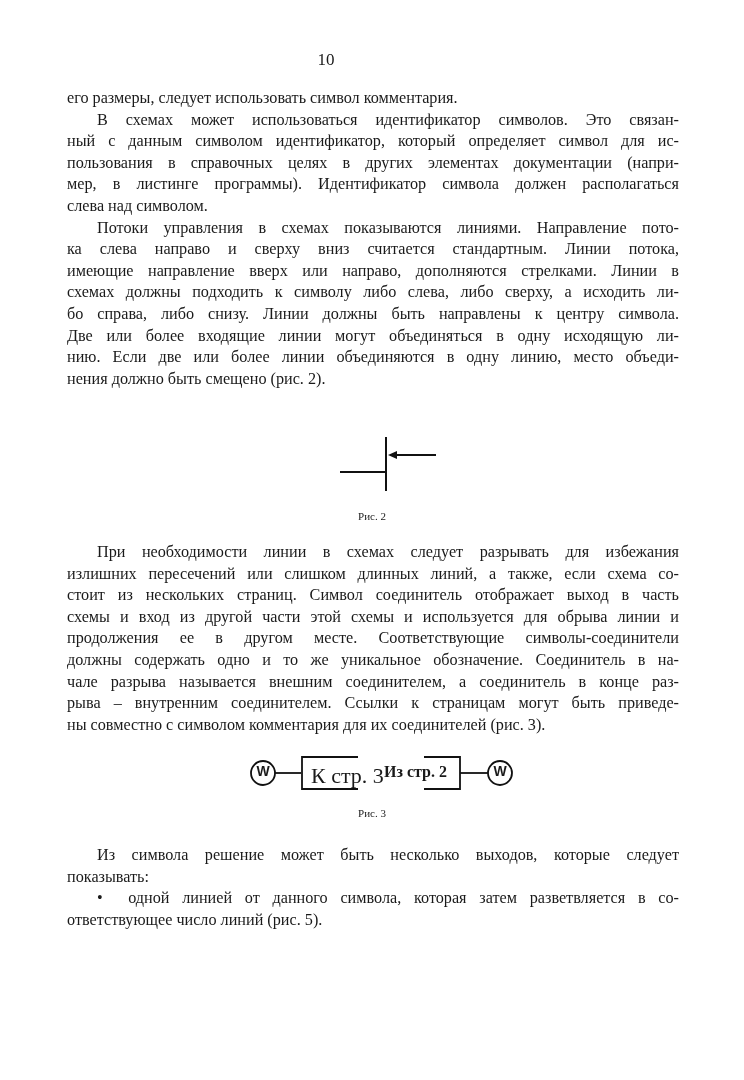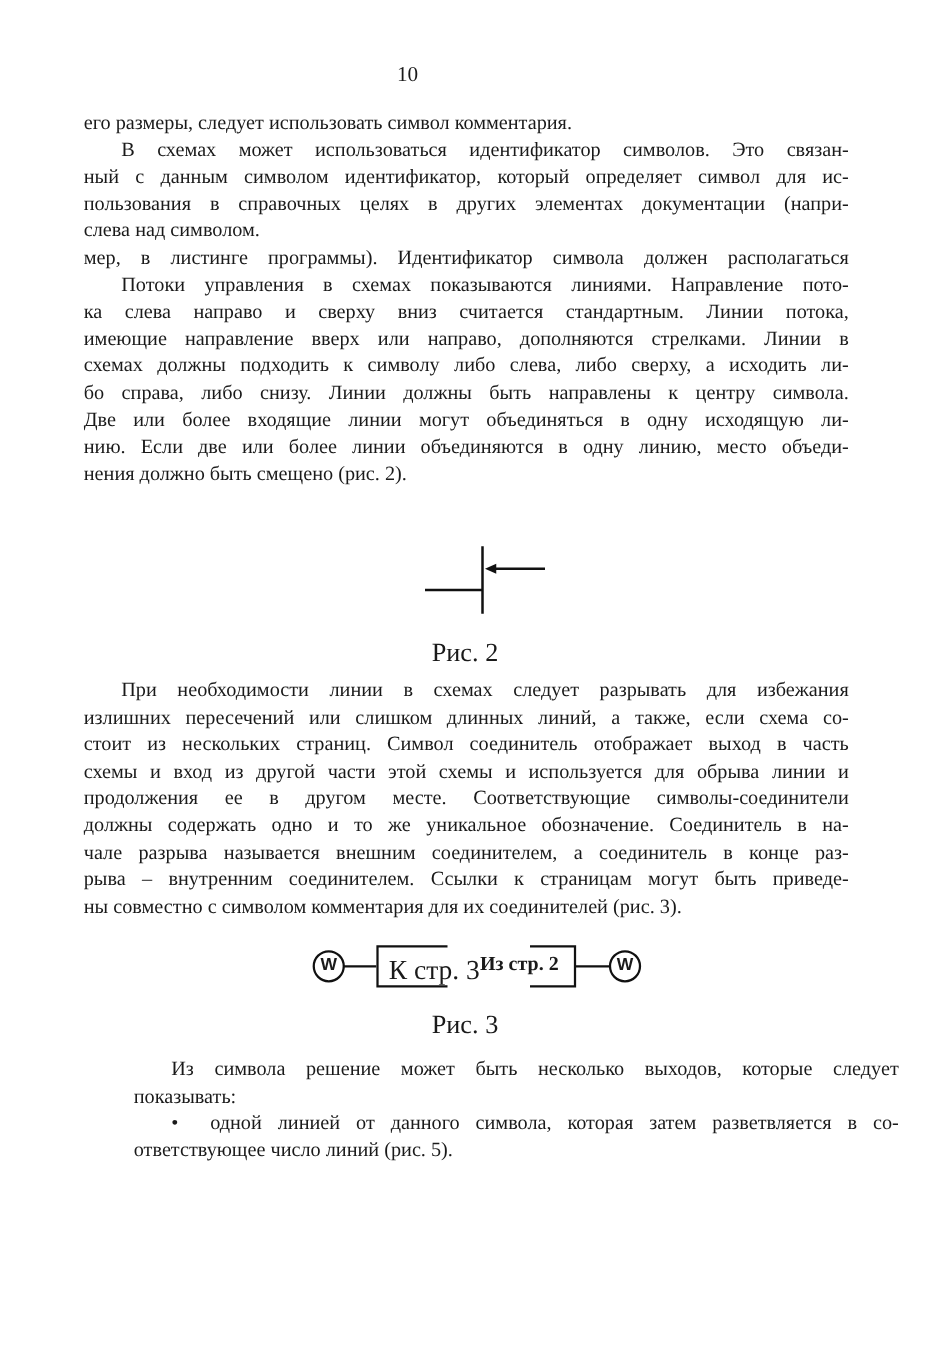--- a/index.html
+++ b/index.html
@@ -13,36 +13,36 @@
   }
   .text-block {
     position: absolute; left: 67px; width: 612px;
     font-size: 16.2px; line-height: 21.6px; text-align: justify;
   }
   .line { display: block; text-align: justify; text-align-last: justify; white-space: nowrap; }
   .line.last { text-align-last: left; }
   .indent { padding-left: 30px; }
   .bullet-indent { padding-left: 30px; }
   .caption {
-    position: absolute; left: 0; width: 744px; text-align: center; font-size: 21px;
+    position: absolute; left: 0; width: 744px; text-align: center; font-size: 11px;
   }
   svg { position: absolute; left: 0; top: 0; }
 </style>
 </head>
 <body>
 
 <div class="page-number">10</div>
 
 <div class="text-block" style="top:88px;">
   <span class="line last">его размеры, следует использовать символ комментария.</span>
   <span class="line indent">В схемах может использоваться идентификатор символов. Это связан-</span>
   <span class="line">ный с данным символом идентификатор, который определяет символ для ис-</span>
   <span class="line">пользования в справочных целях в других элементах документации (напри-</span>
+  <span class="line">мер, в листинге программы). Идентификатор символа должен располагаться</span>
   <span class="line last">слева над символом.</span>
-  <span class="line">мер, в листинге программы). Идентификатор символа должен располагаться</span>
   <span class="line indent">Потоки управления в схемах показываются линиями. Направление пото-</span>
   <span class="line">ка слева направо и сверху вниз считается стандартным. Линии потока,</span>
   <span class="line">имеющие направление вверх или направо, дополняются стрелками. Линии в</span>
   <span class="line">схемах должны подходить к символу либо слева, либо сверху, а исходить ли-</span>
   <span class="line">бо справа, либо снизу. Линии должны быть направлены к центру символа.</span>
   <span class="line">Две или более входящие линии могут объединяться в одну исходящую ли-</span>
   <span class="line">нию. Если две или более линии объединяются в одну линию, место объеди-</span>
   <span class="line last">нения должно быть смещено (рис. 2).</span>
 </div>
 
@@ -79,18 +79,18 @@
   <span class="line">излишних пересечений или слишком длинных линий, а также, если схема со-</span>
   <span class="line">стоит из нескольких страниц. Символ соединитель отображает выход в часть</span>
   <span class="line">схемы и вход из другой части этой схемы и используется для обрыва линии и</span>
   <span class="line">продолжения ее в другом месте. Соответствующие символы-соединители</span>
   <span class="line">должны содержать одно и то же уникальное обозначение. Соединитель в на-</span>
   <span class="line">чале разрыва называется внешним соединителем, а соединитель в конце раз-</span>
   <span class="line">рыва – внутренним соединителем. Ссылки к страницам могут быть приведе-</span>
   <span class="line last">ны совместно с символом комментария для их соединителей (рис. 3).</span>
 </div>
 
-<div class="text-block" style="top:845px;margin-left:40px;">
+<div class="text-block" style="top:845px;">
   <span class="line indent">Из символа решение может быть несколько выходов, которые следует</span>
   <span class="line last">показывать:</span>
   <span class="line bullet-indent"><span>•</span>&nbsp;&nbsp;<span>одной линией от данного символа, которая затем разветвляется в со-</span></span>
   <span class="line last">ответствующее число линий (рис. 5).</span>
 </div>
 
 </body></html>

